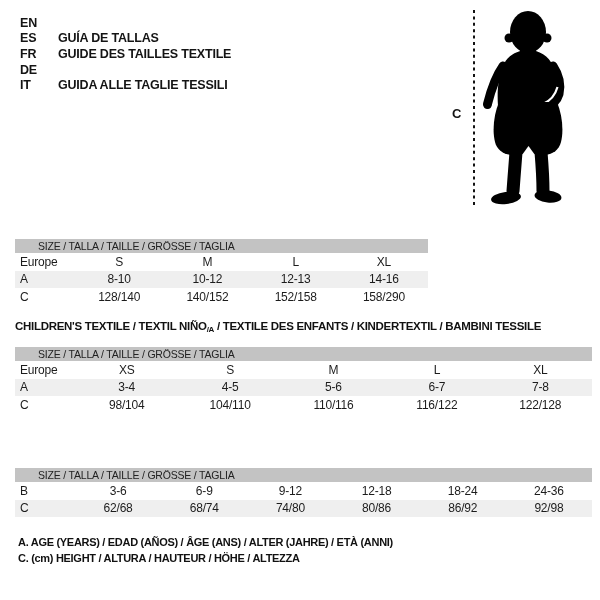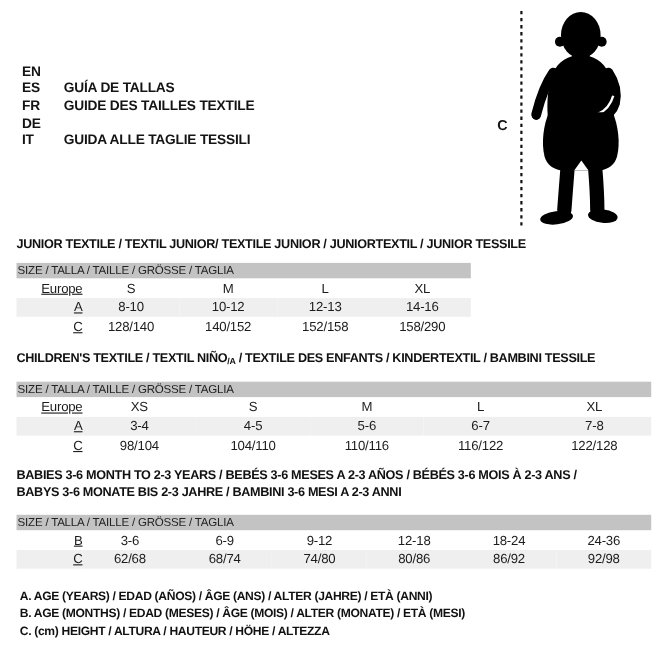--- a/index.html
+++ b/index.html
@@ -1,20 +1,20 @@
 <!DOCTYPE html>
 <html><head>
 <meta charset="utf-8">
 <style>
   html,body{margin:0;padding:0;background:#fff;}
   .canvas{position:relative;width:600px;height:600px;background:#fff;overflow:hidden;
           font-family:"Liberation Sans",sans-serif;color:#1c1c1c;}
 
   
-  .lang-list{position:absolute;left:20px;top:15px;margin-top:42px;}
+  .lang-list{position:absolute;left:20px;top:15px;}
   .lang-row{display:flex;height:15.6px;align-items:center;}
   .lang-code{width:38px;font-weight:700;font-size:12.5px;letter-spacing:-.2px;color:#141414;}
   .lang-title{font-weight:700;font-size:12.5px;letter-spacing:-.2px;color:#141414;white-space:nowrap;}
 
   
   .height-line{position:absolute;left:472px;top:10px;}
   .height-label{position:absolute;left:452px;top:106px;font-weight:700;font-size:13px;color:#141414;}
   .baby{position:absolute;left:482px;top:8px;}
 
   
@@ -24,25 +24,25 @@
   .t-children{top:320px;text-align:right;}
   .t-babies{top:425px;line-height:15.5px;white-space:normal;width:570px;}
   .subscript{font-size:8px;vertical-align:-2px;}
 
   
   .tbl{position:absolute;left:15px;}
   .tbl-junior{top:239px;width:413px;}
   .tbl-children{top:347px;width:577px;}
   .tbl-babies{top:468px;width:577px;}
   .size-bar{height:14px;line-height:14px;background:#c3c3c3;font-size:10.5px;
-            padding-left:1px;color:#222;letter-spacing:-.2px;}
+            padding-left:23px;color:#222;letter-spacing:-.2px;}
   .tbl table{border-collapse:collapse;width:100%;table-layout:fixed;}
   .tbl td{font-size:12px;text-align:center;height:17.5px;padding:0;
           letter-spacing:-.2px;color:#1c1c1c;font-weight:400;}
-  .tbl td.lbl{width:55px;text-align:right;padding-left:5px;text-decoration:underline;}
+  .tbl td.lbl{width:55px;text-align:left;padding-left:5px;}
   .tbl tr.alt{background:#efefef;}
 
   
   .notes{position:absolute;left:18px;top:535px;font-weight:700;font-size:11px;
          letter-spacing:-.3px;line-height:15.8px;color:#111;}
 </style>
 </head>
 <body>
 
 <div class="canvas">
@@ -86,21 +86,20 @@
     <path d="M70,58 C76,67 78,77 76,86 C74,93 69,97 62,99" stroke="#000" stroke-width="9" stroke-linecap="round" fill="none"></path>
     <path d="M74.5,79 C72,88 67,93 60,96" stroke="#fff" stroke-width="2.2" fill="none"></path>
     <path d="M16,94 L74,94 C79,106 81,122 78,134 C76,142 70,146 62,147 L28,147 C20,146 14,142 12,134 C9,122 11,106 16,94 Z" fill="#000"></path>
     <path d="M33,144 C32,156 31,170 30,183" stroke="#000" stroke-width="13" stroke-linecap="round" fill="none"></path>
     <path d="M58,144 C59,156 60,170 60,183" stroke="#000" stroke-width="13" stroke-linecap="round" fill="none"></path>
     <ellipse cx="23" cy="190" rx="15" ry="6" transform="rotate(-7 23 190)" fill="#000"></ellipse>
     <ellipse cx="65" cy="188.5" rx="13.5" ry="6" transform="rotate(6 65 188.5)" fill="#000"></ellipse>
     <polygon points="39,147 52,147 45.5,138" fill="#fff"></polygon>
   </svg>
 
-  <div class="section-title t-junior">JUNIOR TEXTILE / TEXTIL JUNIOR/ TEXTILE JUNIOR / JUNIORTEXTIL / JUNIOR TESSILE</div>
   <div class="tbl tbl-junior">
     <div class="size-bar">SIZE / TALLA / TAILLE / GRÖSSE / TAGLIA</div>
     <table>
       <tbody>
       <tr>
         <td class="lbl">Europe</td>
         <td>S</td>
         <td>M</td>
         <td>L</td>
         <td>XL</td>
@@ -151,24 +150,20 @@
         <td>98/104</td>
         <td>104/110</td>
         <td>110/116</td>
         <td>116/122</td>
         <td>122/128</td>
       </tr>
       </tbody>
     </table>
   </div>
 
-  <div class="section-title t-babies">
-    <div>BABIES 3-6 MONTH TO 2-3 YEARS / BEBÉS 3-6 MESES A 2-3 AÑOS / BÉBÉS 3-6 MOIS À 2-3 ANS /</div>
-    <div>BABYS 3-6 MONATE BIS 2-3 JAHRE / BAMBINI 3-6 MESI A 2-3 ANNI</div>
-  </div>
   <div class="tbl tbl-babies">
     <div class="size-bar">SIZE / TALLA / TAILLE / GRÖSSE / TAGLIA</div>
     <table>
       <tbody>
       <tr>
         <td class="lbl">B</td>
         <td>3-6</td>
         <td>6-9</td>
         <td>9-12</td>
         <td>12-18</td>
@@ -183,17 +178,16 @@
         <td>80/86</td>
         <td>86/92</td>
         <td>92/98</td>
       </tr>
       </tbody>
     </table>
   </div>
 
   <div class="notes">
     <div>A. AGE (YEARS) / EDAD (AÑOS) / ÂGE (ANS) / ALTER (JAHRE) / ETÀ (ANNI)</div>
-    <div>B. AGE (MONTHS) / EDAD (MESES) / ÂGE (MOIS) / ALTER (MONATE) / ETÀ (MESI)</div>
     <div>C. (cm) HEIGHT / ALTURA / HAUTEUR / HÖHE / ALTEZZA</div>
   </div>
 
 </div>
 
 </body></html>

